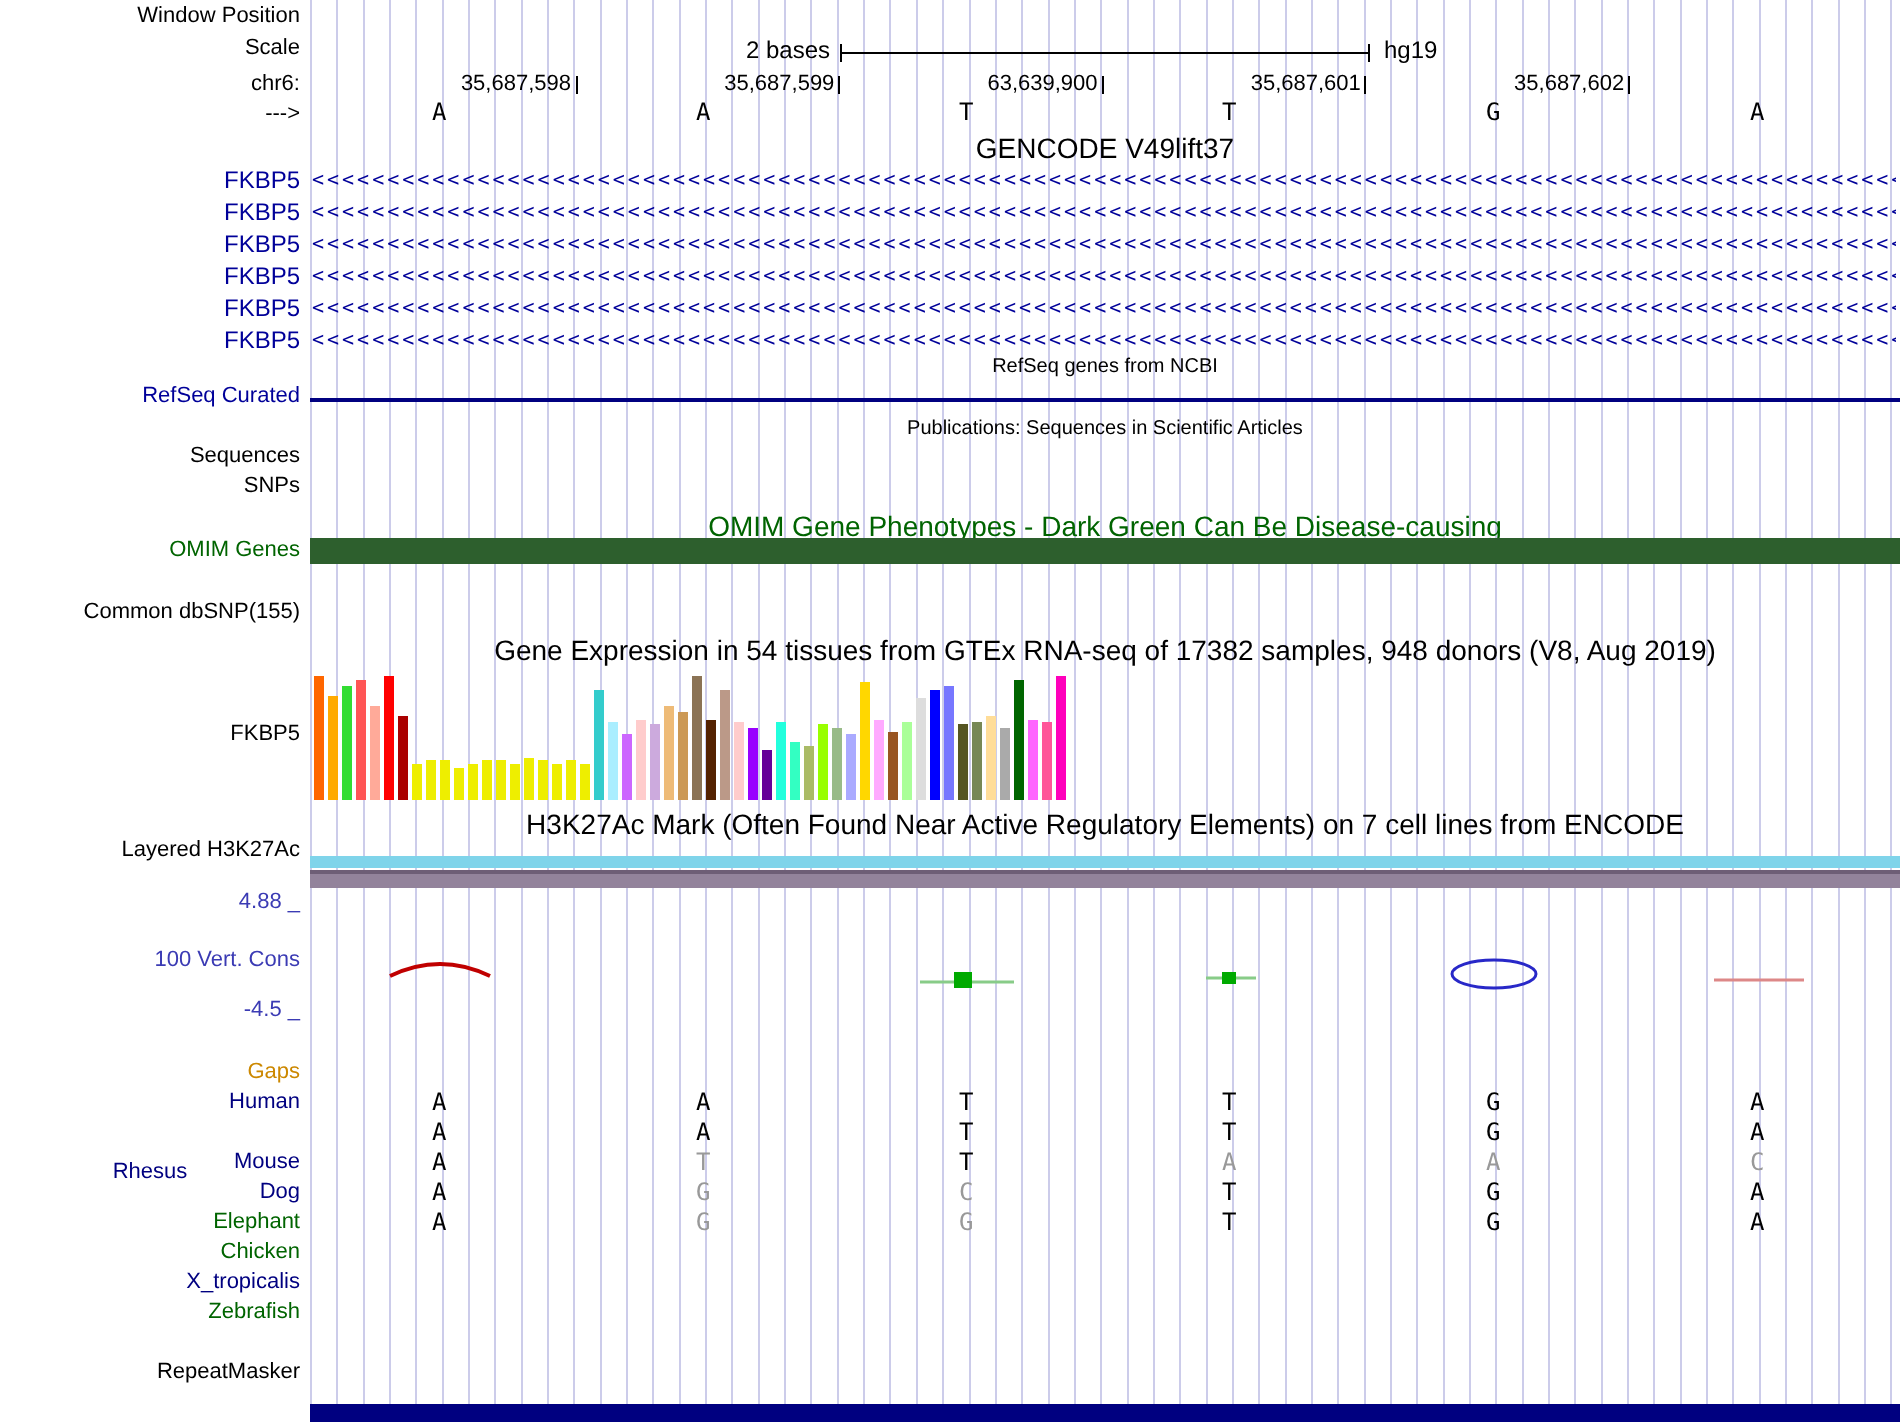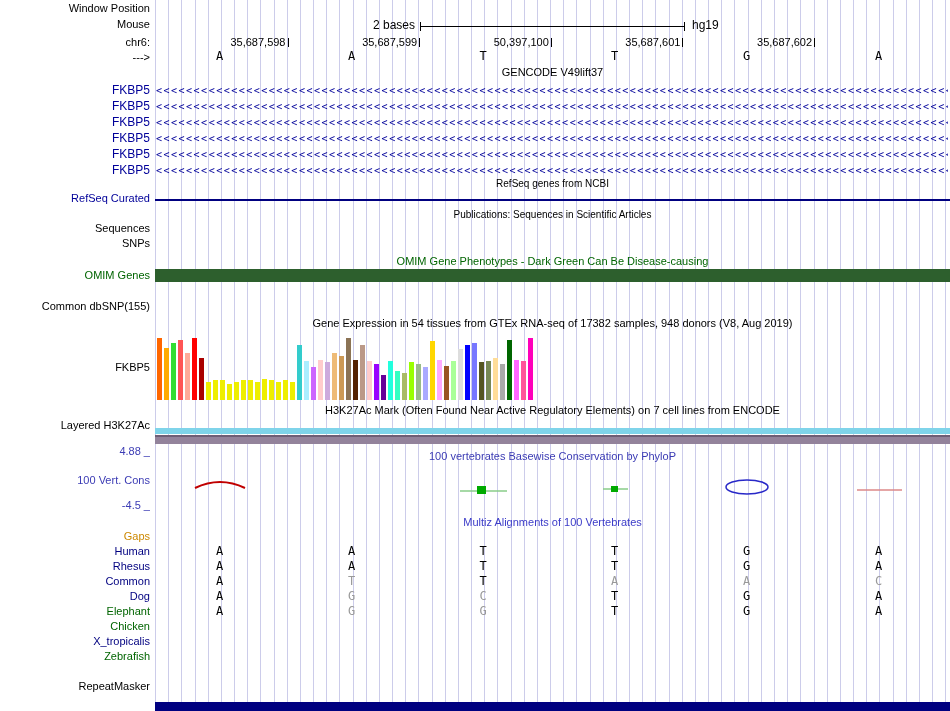--- a/index.html
+++ b/index.html
@@ -1,39 +1,39 @@
 <!DOCTYPE html>
 <html><head>
 <meta charset="utf-8">
 <style>
   html,body{margin:0;padding:0;background:#fff;}
   #screen{position:relative;width:950px;height:711px;background:#fff;overflow:hidden;
           font-family:"Liberation Sans",sans-serif;color:#000;}
   #grid{position:absolute;left:155px;top:0;width:795px;height:711px;
         background-image:repeating-linear-gradient(90deg,#ccccea 0,#ccccea 1px,transparent 1px,transparent 13.17px);}
   .llabel{position:absolute;left:0;width:150px;text-align:right;font-size:11px;white-space:nowrap;}
-  .title{position:absolute;left:155px;width:795px;text-align:center;font-size:11px;white-space:nowrap;}
+  .title{position:absolute;left:155px;width:795px;text-align:center;font-size:14px;white-space:nowrap;}
   .small{font-size:10px;}
   .base{position:absolute;font-family:"DejaVu Sans Mono",monospace;font-size:12px;line-height:13px;}
   .coord{position:absolute;font-size:11px;text-align:right;width:78px;}
   .tick{position:absolute;width:1px;background:#000;}
   .arrow{position:absolute;left:156px;width:792px;height:12px;overflow:hidden;white-space:nowrap;
          color:#000099;font-size:10px;line-height:11px;letter-spacing:1.5px;
          font-family:"DejaVu Sans Mono",monospace;}
   .hbar{position:absolute;left:155px;width:795px;}
 </style>
 </head>
 <body>
 
 <div id="screen">
   <div id="grid"></div>
 
   <div class="llabel" style="top:2px">Window Position</div>
 
-  <div class="llabel" style="top:18px">Mouse</div>
+  <div class="llabel" style="top:18px">Scale</div>
   <div style="position:absolute;left:330px;top:18px;width:85px;text-align:right;font-size:12px">2 bases</div>
   <div style="position:absolute;left:420px;top:26px;width:264px;height:1px;background:#000"></div>
   <div class="tick" style="left:420px;top:22px;height:9px"></div>
   <div class="tick" style="left:684px;top:22px;height:9px"></div>
   <div style="position:absolute;left:692px;top:18px;font-size:12px">hg19</div>
 
   <div class="llabel" style="top:36px">chr6:</div>
   <div class="llabel" style="top:51px">---&gt;</div>
 
   <div class="title" style="top:66px">GENCODE V49lift37</div>
@@ -110,43 +110,41 @@
       <div style="flex: 0 0 auto; width: 5px; height: 39px; background: rgb(255, 85, 153);"></div>
       <div style="flex: 0 0 auto; width: 5px; height: 62px; background: rgb(255, 0, 187);"></div>
     </div>
 
   <div class="title" style="top:404px">H3K27Ac Mark (Often Found Near Active Regulatory Elements) on 7 cell lines from ENCODE</div>
   <div class="llabel" style="top:419px">Layered H3K27Ac</div>
   <div class="hbar" style="top:428px;height:6px;background:#7fd4ea"></div>
   <div class="hbar" style="top:435px;height:9px;background:#93839b;border-top:2px solid #6e5e76;box-sizing:border-box"></div>
 
   <div class="llabel" style="top:445px;color:#3b3bb4">4.88 _</div>
-  <div class="title" style="top:450px;color:#3b3bb4">100 vertebrates Basewise Conservation by PhyloP</div>
   <div class="llabel" style="top:474px;color:#3b3bb4">100 Vert. Cons</div>
   <div class="llabel" style="top:499px;color:#3b3bb4">-4.5 _</div>
   <svg style="position:absolute;left:155px;top:458px" width="795" height="50">
     <path d="M 40 30 Q 65 18 90 30" stroke="#c00000" stroke-width="2" fill="none"></path>
     <line x1="305" y1="33" x2="352" y2="33" stroke="#88cc88" stroke-width="1.5"></line>
     <rect x="322" y="28" width="9" height="8" fill="#00aa00"></rect>
     <line x1="448" y1="31" x2="473" y2="31" stroke="#88cc88" stroke-width="1.5"></line>
     <rect x="456" y="28" width="7" height="6" fill="#00aa00"></rect>
     <ellipse cx="592" cy="29" rx="21" ry="7" stroke="#2828c8" stroke-width="1.5" fill="none"></ellipse>
     <line x1="702" y1="32" x2="747" y2="32" stroke="#dd8888" stroke-width="1.5"></line>
   </svg>
 
-  <div class="title" style="top:516px;color:#3b3bc8">Multiz Alignments of 100 Vertebrates</div>
   <div class="llabel" style="top:530px;color:#cc8800">Gaps</div>
 
   <div class="llabel" style="top:680px">RepeatMasker</div>
   <div class="hbar" style="top:702px;height:9px;background:#000080"></div>
 <div class="coord" style="top: 36px; left: 207.5px;">35,687,598</div>
     <div class="tick" style="top: 38px; left: 287.5px; height: 9px;"></div>
     <div class="coord" style="top: 36px; left: 339.2px;">35,687,599</div>
     <div class="tick" style="top: 38px; left: 419.2px; height: 9px;"></div>
-    <div class="coord" style="top: 36px; left: 470.8px;">50,397,100</div>
+    <div class="coord" style="top: 36px; left: 470.8px;">63,639,900</div>
     <div class="tick" style="top: 38px; left: 550.8px; height: 9px;"></div>
     <div class="coord" style="top: 36px; left: 602.4px;">35,687,601</div>
     <div class="tick" style="top: 38px; left: 682.4px; height: 9px;"></div>
     <div class="coord" style="top: 36px; left: 734.1px;">35,687,602</div>
     <div class="tick" style="top: 38px; left: 814.1px; height: 9px;"></div>
     <div class="base" style="top: 50px; left: 216px;">A</div>
     <div class="base" style="top: 50px; left: 348px;">A</div>
     <div class="base" style="top: 50px; left: 479.5px;">T</div>
     <div class="base" style="top: 50px; left: 611px;">T</div>
     <div class="base" style="top: 50px; left: 743px;">G</div>
@@ -163,28 +161,28 @@
     <div class="arrow" style="top: 149px;">&lt;&lt;&lt;&lt;&lt;&lt;&lt;&lt;&lt;&lt;&lt;&lt;&lt;&lt;&lt;&lt;&lt;&lt;&lt;&lt;&lt;&lt;&lt;&lt;&lt;&lt;&lt;&lt;&lt;&lt;&lt;&lt;&lt;&lt;&lt;&lt;&lt;&lt;&lt;&lt;&lt;&lt;&lt;&lt;&lt;&lt;&lt;&lt;&lt;&lt;&lt;&lt;&lt;&lt;&lt;&lt;&lt;&lt;&lt;&lt;&lt;&lt;&lt;&lt;&lt;&lt;&lt;&lt;&lt;&lt;&lt;&lt;&lt;&lt;&lt;&lt;&lt;&lt;&lt;&lt;&lt;&lt;&lt;&lt;&lt;&lt;&lt;&lt;&lt;&lt;&lt;&lt;&lt;&lt;&lt;&lt;&lt;&lt;&lt;&lt;&lt;&lt;&lt;&lt;&lt;&lt;&lt;&lt;&lt;&lt;&lt;&lt;&lt;&lt;&lt;&lt;&lt;&lt;&lt;&lt;&lt;&lt;&lt;&lt;&lt;&lt;&lt;&lt;&lt;&lt;&lt;&lt;&lt;&lt;&lt;&lt;&lt;&lt;&lt;&lt;&lt;&lt;&lt;&lt;&lt;&lt;&lt;&lt;&lt;&lt;&lt;&lt;&lt;&lt;&lt;&lt;&lt;&lt;&lt;&lt;&lt;&lt;&lt;&lt;&lt;&lt;&lt;&lt;&lt;&lt;&lt;&lt;&lt;&lt;&lt;&lt;&lt;&lt;&lt;&lt;&lt;&lt;&lt;&lt;&lt;&lt;&lt;&lt;&lt;&lt;&lt;&lt;&lt;&lt;&lt;&lt;&lt;&lt;&lt;&lt;&lt;&lt;&lt;&lt;&lt;&lt;&lt;&lt;&lt;&lt;&lt;&lt;&lt;&lt;&lt;&lt;&lt;&lt;&lt;&lt;&lt;&lt;&lt;&lt;&lt;&lt;&lt;&lt;&lt;&lt;&lt;&lt;&lt;&lt;&lt;&lt;&lt;&lt;&lt;&lt;&lt;&lt;&lt;&lt;&lt;&lt;&lt;&lt;&lt;&lt;&lt;&lt;&lt;&lt;&lt;&lt;&lt;&lt;&lt;&lt;&lt;&lt;&lt;&lt;&lt;&lt;&lt;&lt;&lt;&lt;&lt;&lt;&lt;&lt;&lt;&lt;&lt;&lt;&lt;&lt;&lt;&lt;&lt;&lt;&lt;&lt;&lt;&lt;&lt;&lt;&lt;&lt;&lt;&lt;&lt;&lt;&lt;&lt;&lt;&lt;&lt;&lt;&lt;&lt;&lt;&lt;&lt;&lt;&lt;&lt;&lt;&lt;&lt;&lt;&lt;&lt;&lt;&lt;&lt;&lt;&lt;&lt;&lt;&lt;&lt;&lt;&lt;&lt;&lt;&lt;&lt;&lt;&lt;&lt;&lt;&lt;&lt;&lt;&lt;&lt;&lt;&lt;&lt;&lt;&lt;&lt;&lt;&lt;&lt;&lt;&lt;&lt;&lt;&lt;&lt;&lt;&lt;&lt;&lt;&lt;&lt;&lt;&lt;&lt;&lt;&lt;&lt;&lt;&lt;&lt;&lt;&lt;&lt;&lt;&lt;&lt;&lt;&lt;&lt;&lt;&lt;&lt;&lt;&lt;&lt;&lt;&lt;&lt;&lt;&lt;&lt;&lt;&lt;&lt;&lt;&lt;&lt;&lt;&lt;&lt;</div>
     <div class="llabel" style="top: 163px; color: rgb(0, 0, 153); font-size: 12px;">FKBP5</div>
     <div class="arrow" style="top: 165px;">&lt;&lt;&lt;&lt;&lt;&lt;&lt;&lt;&lt;&lt;&lt;&lt;&lt;&lt;&lt;&lt;&lt;&lt;&lt;&lt;&lt;&lt;&lt;&lt;&lt;&lt;&lt;&lt;&lt;&lt;&lt;&lt;&lt;&lt;&lt;&lt;&lt;&lt;&lt;&lt;&lt;&lt;&lt;&lt;&lt;&lt;&lt;&lt;&lt;&lt;&lt;&lt;&lt;&lt;&lt;&lt;&lt;&lt;&lt;&lt;&lt;&lt;&lt;&lt;&lt;&lt;&lt;&lt;&lt;&lt;&lt;&lt;&lt;&lt;&lt;&lt;&lt;&lt;&lt;&lt;&lt;&lt;&lt;&lt;&lt;&lt;&lt;&lt;&lt;&lt;&lt;&lt;&lt;&lt;&lt;&lt;&lt;&lt;&lt;&lt;&lt;&lt;&lt;&lt;&lt;&lt;&lt;&lt;&lt;&lt;&lt;&lt;&lt;&lt;&lt;&lt;&lt;&lt;&lt;&lt;&lt;&lt;&lt;&lt;&lt;&lt;&lt;&lt;&lt;&lt;&lt;&lt;&lt;&lt;&lt;&lt;&lt;&lt;&lt;&lt;&lt;&lt;&lt;&lt;&lt;&lt;&lt;&lt;&lt;&lt;&lt;&lt;&lt;&lt;&lt;&lt;&lt;&lt;&lt;&lt;&lt;&lt;&lt;&lt;&lt;&lt;&lt;&lt;&lt;&lt;&lt;&lt;&lt;&lt;&lt;&lt;&lt;&lt;&lt;&lt;&lt;&lt;&lt;&lt;&lt;&lt;&lt;&lt;&lt;&lt;&lt;&lt;&lt;&lt;&lt;&lt;&lt;&lt;&lt;&lt;&lt;&lt;&lt;&lt;&lt;&lt;&lt;&lt;&lt;&lt;&lt;&lt;&lt;&lt;&lt;&lt;&lt;&lt;&lt;&lt;&lt;&lt;&lt;&lt;&lt;&lt;&lt;&lt;&lt;&lt;&lt;&lt;&lt;&lt;&lt;&lt;&lt;&lt;&lt;&lt;&lt;&lt;&lt;&lt;&lt;&lt;&lt;&lt;&lt;&lt;&lt;&lt;&lt;&lt;&lt;&lt;&lt;&lt;&lt;&lt;&lt;&lt;&lt;&lt;&lt;&lt;&lt;&lt;&lt;&lt;&lt;&lt;&lt;&lt;&lt;&lt;&lt;&lt;&lt;&lt;&lt;&lt;&lt;&lt;&lt;&lt;&lt;&lt;&lt;&lt;&lt;&lt;&lt;&lt;&lt;&lt;&lt;&lt;&lt;&lt;&lt;&lt;&lt;&lt;&lt;&lt;&lt;&lt;&lt;&lt;&lt;&lt;&lt;&lt;&lt;&lt;&lt;&lt;&lt;&lt;&lt;&lt;&lt;&lt;&lt;&lt;&lt;&lt;&lt;&lt;&lt;&lt;&lt;&lt;&lt;&lt;&lt;&lt;&lt;&lt;&lt;&lt;&lt;&lt;&lt;&lt;&lt;&lt;&lt;&lt;&lt;&lt;&lt;&lt;&lt;&lt;&lt;&lt;&lt;&lt;&lt;&lt;&lt;&lt;&lt;&lt;&lt;&lt;&lt;&lt;&lt;&lt;&lt;&lt;&lt;&lt;&lt;&lt;&lt;&lt;&lt;&lt;&lt;&lt;&lt;&lt;&lt;&lt;&lt;&lt;&lt;&lt;&lt;&lt;&lt;&lt;&lt;&lt;&lt;&lt;</div>
     <div class="llabel" style="top: 545px; color: rgb(0, 0, 128);">Human</div>
     <div class="base" style="top: 545px; left: 216px; color: rgb(0, 0, 0);">A</div>
     <div class="base" style="top: 545px; left: 348px; color: rgb(0, 0, 0);">A</div>
     <div class="base" style="top: 545px; left: 479.5px; color: rgb(0, 0, 0);">T</div>
     <div class="base" style="top: 545px; left: 611px; color: rgb(0, 0, 0);">T</div>
     <div class="base" style="top: 545px; left: 743px; color: rgb(0, 0, 0);">G</div>
     <div class="base" style="top: 545px; left: 875px; color: rgb(0, 0, 0);">A</div>
-    <div class="llabel" style="top: 560px; color: rgb(0, 0, 128);">Rhesus</div>
+    <div class="llabel" style="top: 580px; color: rgb(0, 0, 128); text-align: center;">Rhesus</div>
     <div class="base" style="top: 560px; left: 216px; color: rgb(0, 0, 0);">A</div>
     <div class="base" style="top: 560px; left: 348px; color: rgb(0, 0, 0);">A</div>
     <div class="base" style="top: 560px; left: 479.5px; color: rgb(0, 0, 0);">T</div>
     <div class="base" style="top: 560px; left: 611px; color: rgb(0, 0, 0);">T</div>
     <div class="base" style="top: 560px; left: 743px; color: rgb(0, 0, 0);">G</div>
     <div class="base" style="top: 560px; left: 875px; color: rgb(0, 0, 0);">A</div>
-    <div class="llabel" style="top: 575px; color: rgb(0, 0, 128);">Common</div>
+    <div class="llabel" style="top: 575px; color: rgb(0, 0, 128);">Mouse</div>
     <div class="base" style="top: 575px; left: 216px; color: rgb(0, 0, 0);">A</div>
     <div class="base" style="top: 575px; left: 348px; color: rgb(153, 153, 153);">T</div>
     <div class="base" style="top: 575px; left: 479.5px; color: rgb(0, 0, 0);">T</div>
     <div class="base" style="top: 575px; left: 611px; color: rgb(153, 153, 153);">A</div>
     <div class="base" style="top: 575px; left: 743px; color: rgb(153, 153, 153);">A</div>
     <div class="base" style="top: 575px; left: 875px; color: rgb(153, 153, 153);">C</div>
     <div class="llabel" style="top: 590px; color: rgb(0, 0, 128);">Dog</div>
     <div class="base" style="top: 590px; left: 216px; color: rgb(0, 0, 0);">A</div>
     <div class="base" style="top: 590px; left: 348px; color: rgb(153, 153, 153);">G</div>
     <div class="base" style="top: 590px; left: 479.5px; color: rgb(153, 153, 153);">C</div>

